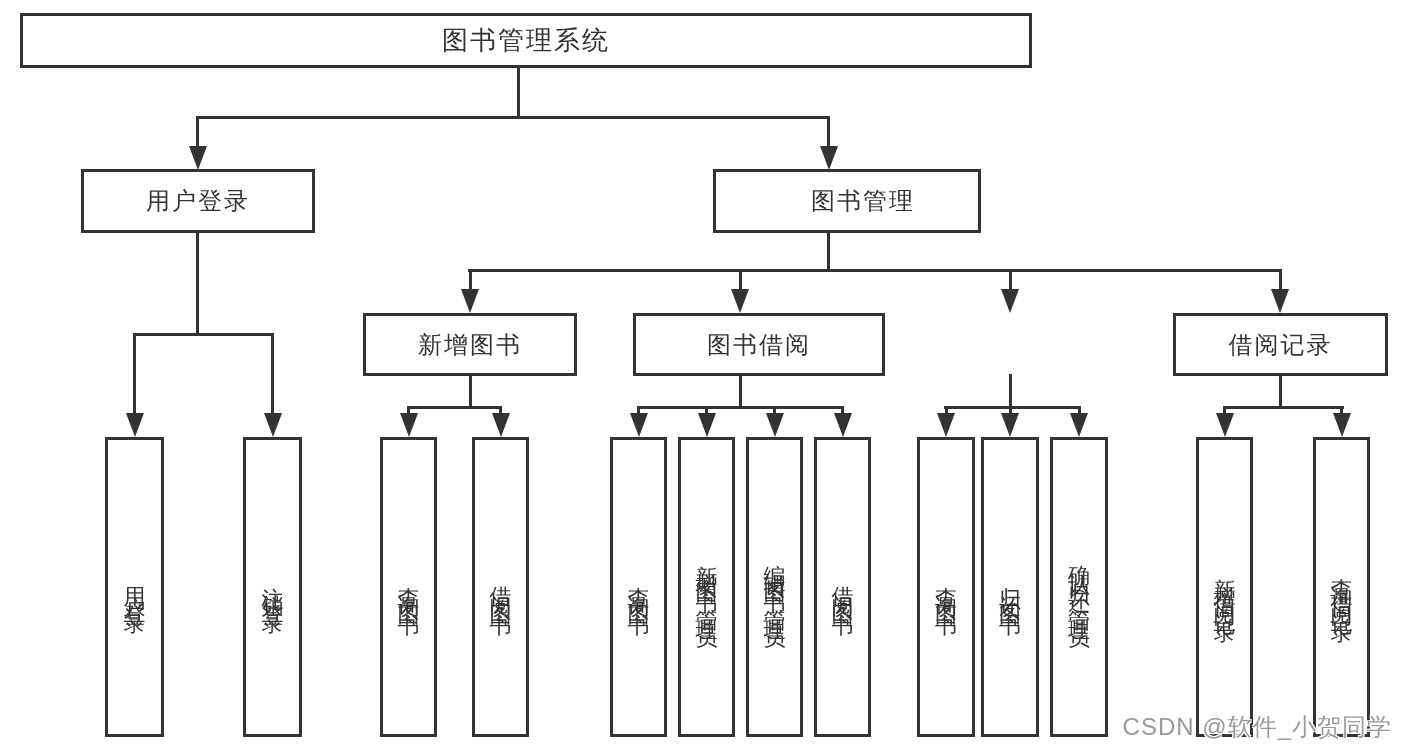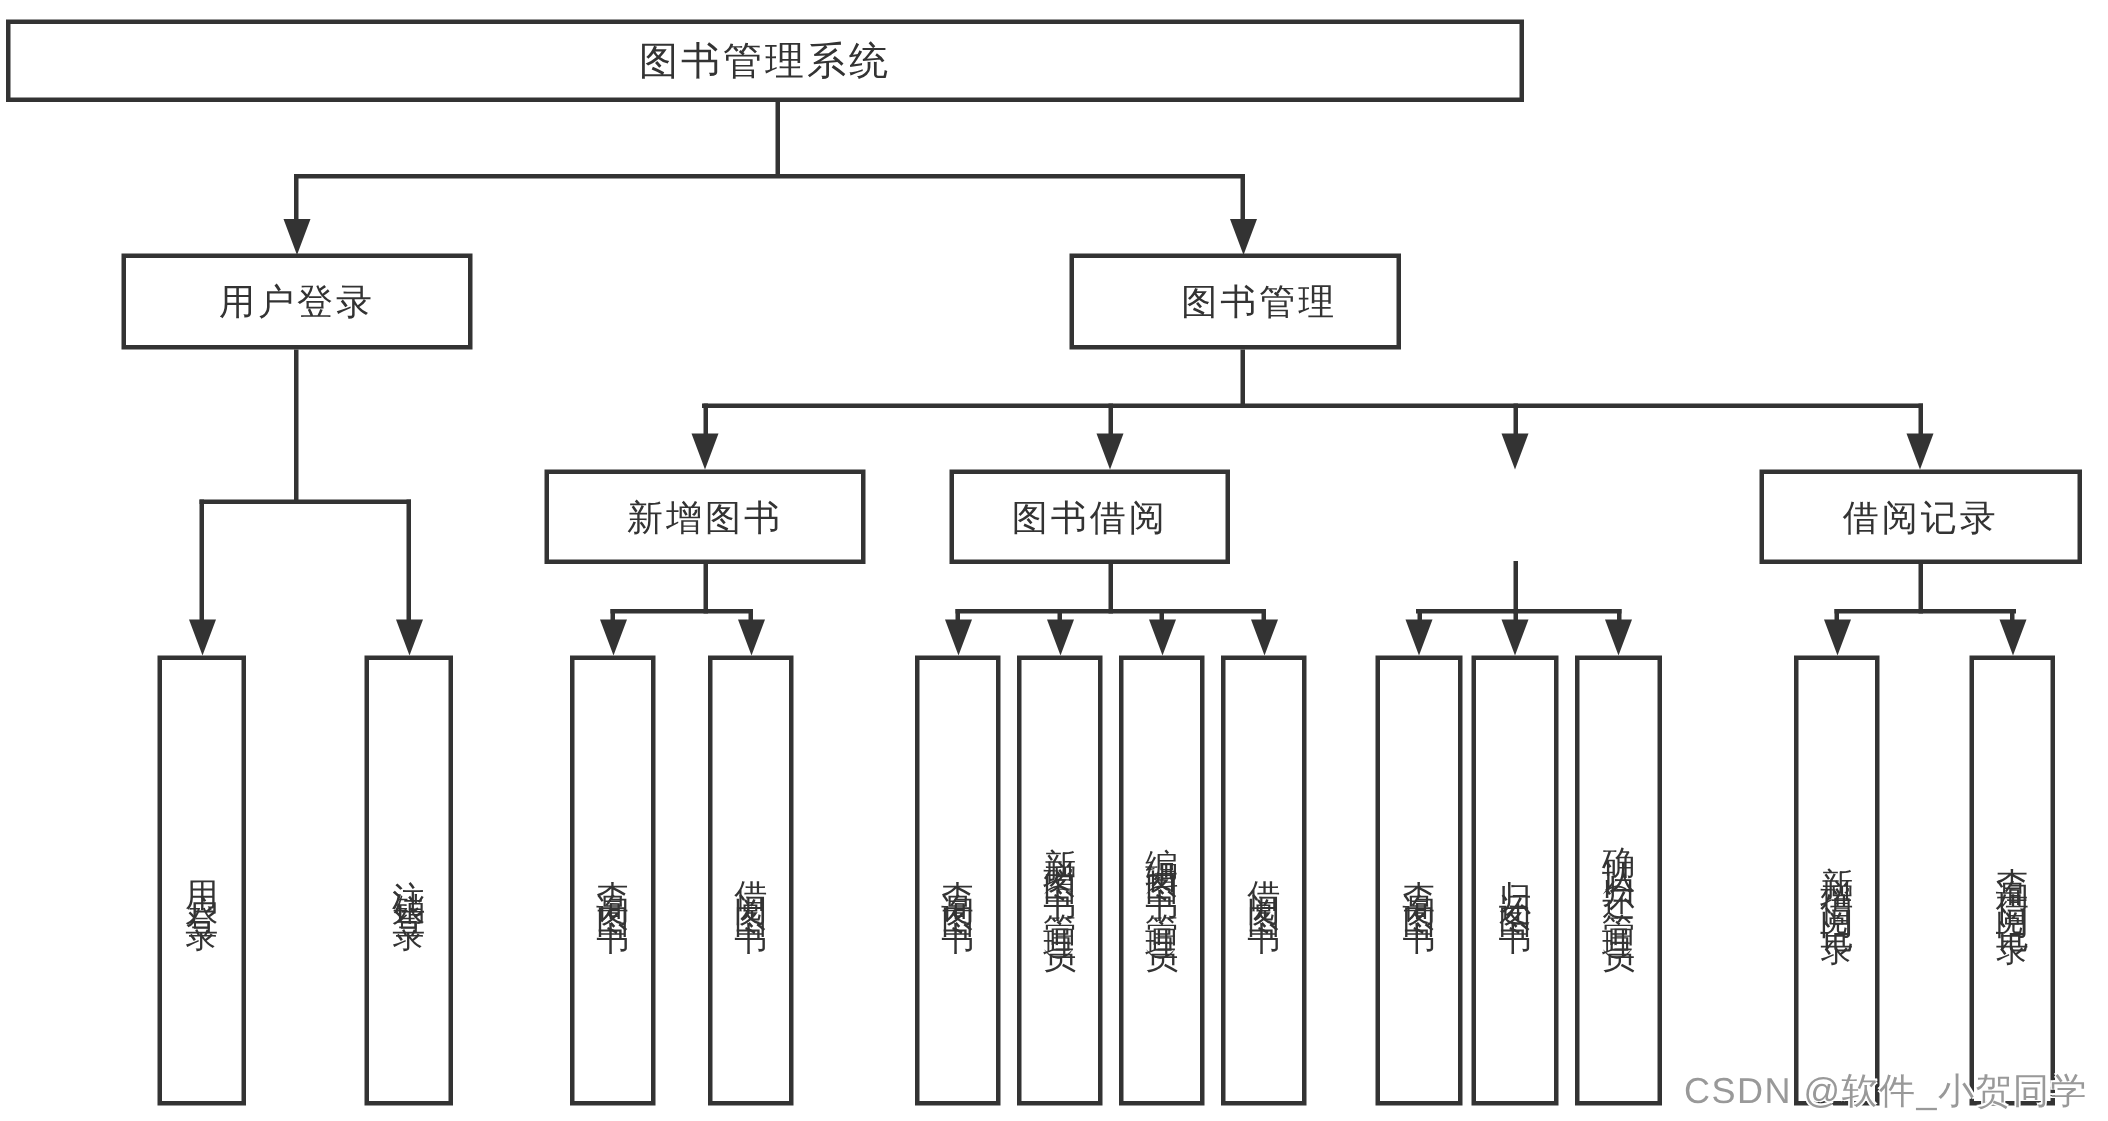--- a/index.html
+++ b/index.html
@@ -26,37 +26,37 @@
     position:absolute;right:13px;bottom:4px;font-size:24px;color:#999;z-index:10;
     text-shadow:1px 1px 0 #fff,-1px -1px 0 #fff,1px -1px 0 #fff,-1px 1px 0 #fff;
     letter-spacing:1px;
   }
 </style>
 </head>
 <body>
 
 <div id="stage">
 
-  <div class="box root-box" style="left:4px;top:13px;width:1012px;height:55px;">
+  <div class="box root-box" style="left:20px;top:13px;width:1012px;height:55px;">
     <span>图书管理系统</span>
   </div>
 
   <div class="box h-box" style="left:81px;top:169px;width:234px;height:64px;">
     <span>用户登录</span>
   </div>
 
-  <div class="box h-box" style="left:713px;top:169px;width:221px;height:64px;padding-left:32px;">
+  <div class="box h-box" style="left:713px;top:169px;width:268px;height:64px;padding-left:32px;">
     <span>图书管理</span>
   </div>
 
   <div class="box h-box" style="left:363px;top:313px;width:214px;height:63px;">
     <span>新增图书</span>
   </div>
 
-  <div class="box h-box" style="left:633px;top:313px;width:187px;height:63px;text-align:center;">
+  <div class="box h-box" style="left:633px;top:313px;width:252px;height:63px;text-align:center;">
     <span>图书借阅</span>
   </div>
 
 
   <div class="box h-box" style="left:1173px;top:313px;width:215px;height:63px;">
     <span>借阅记录</span>
   </div>
 
   <div class="box leaf" style="left:105px;top:437px;width:59px;height:300px;">
     <span class="vtext">用户登录</span>

